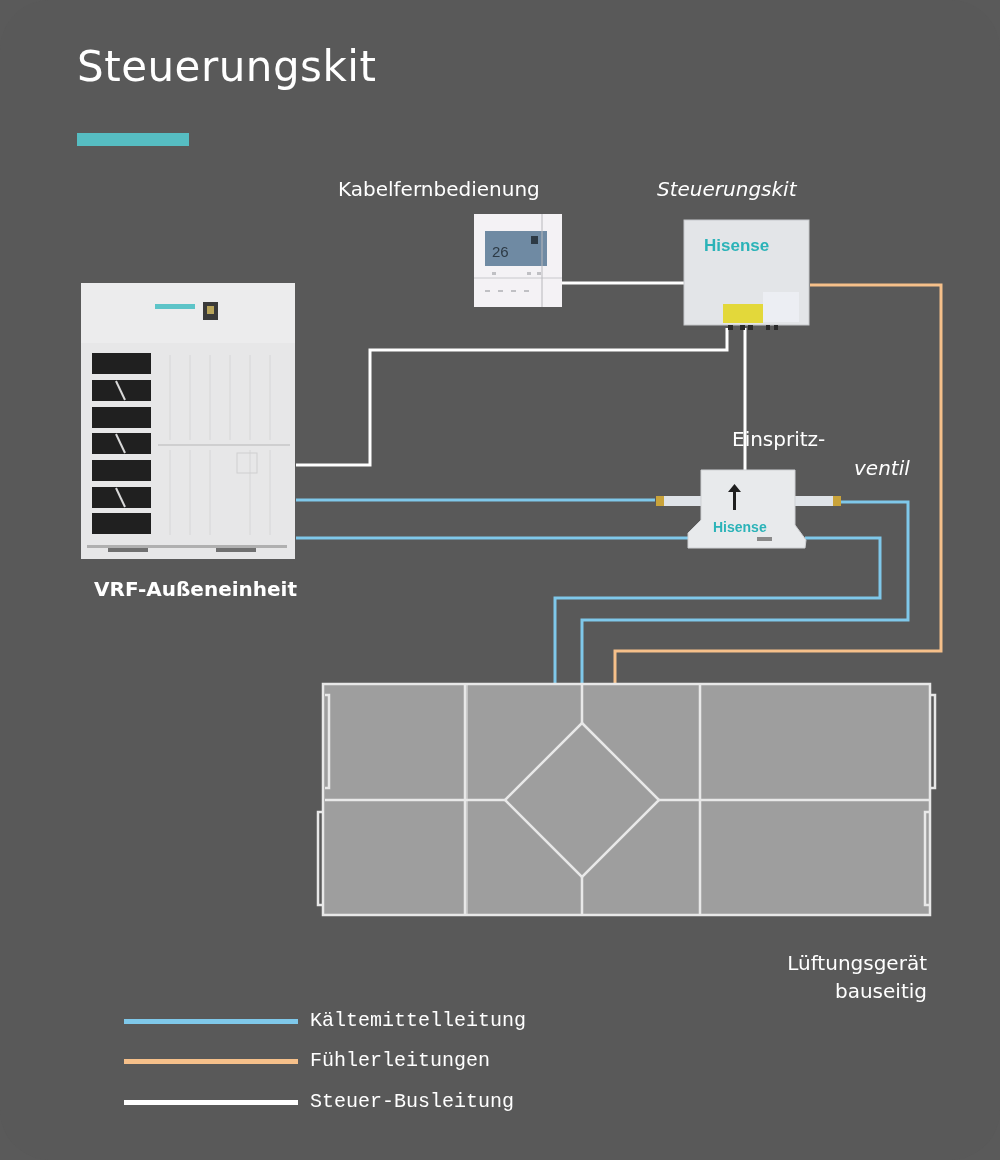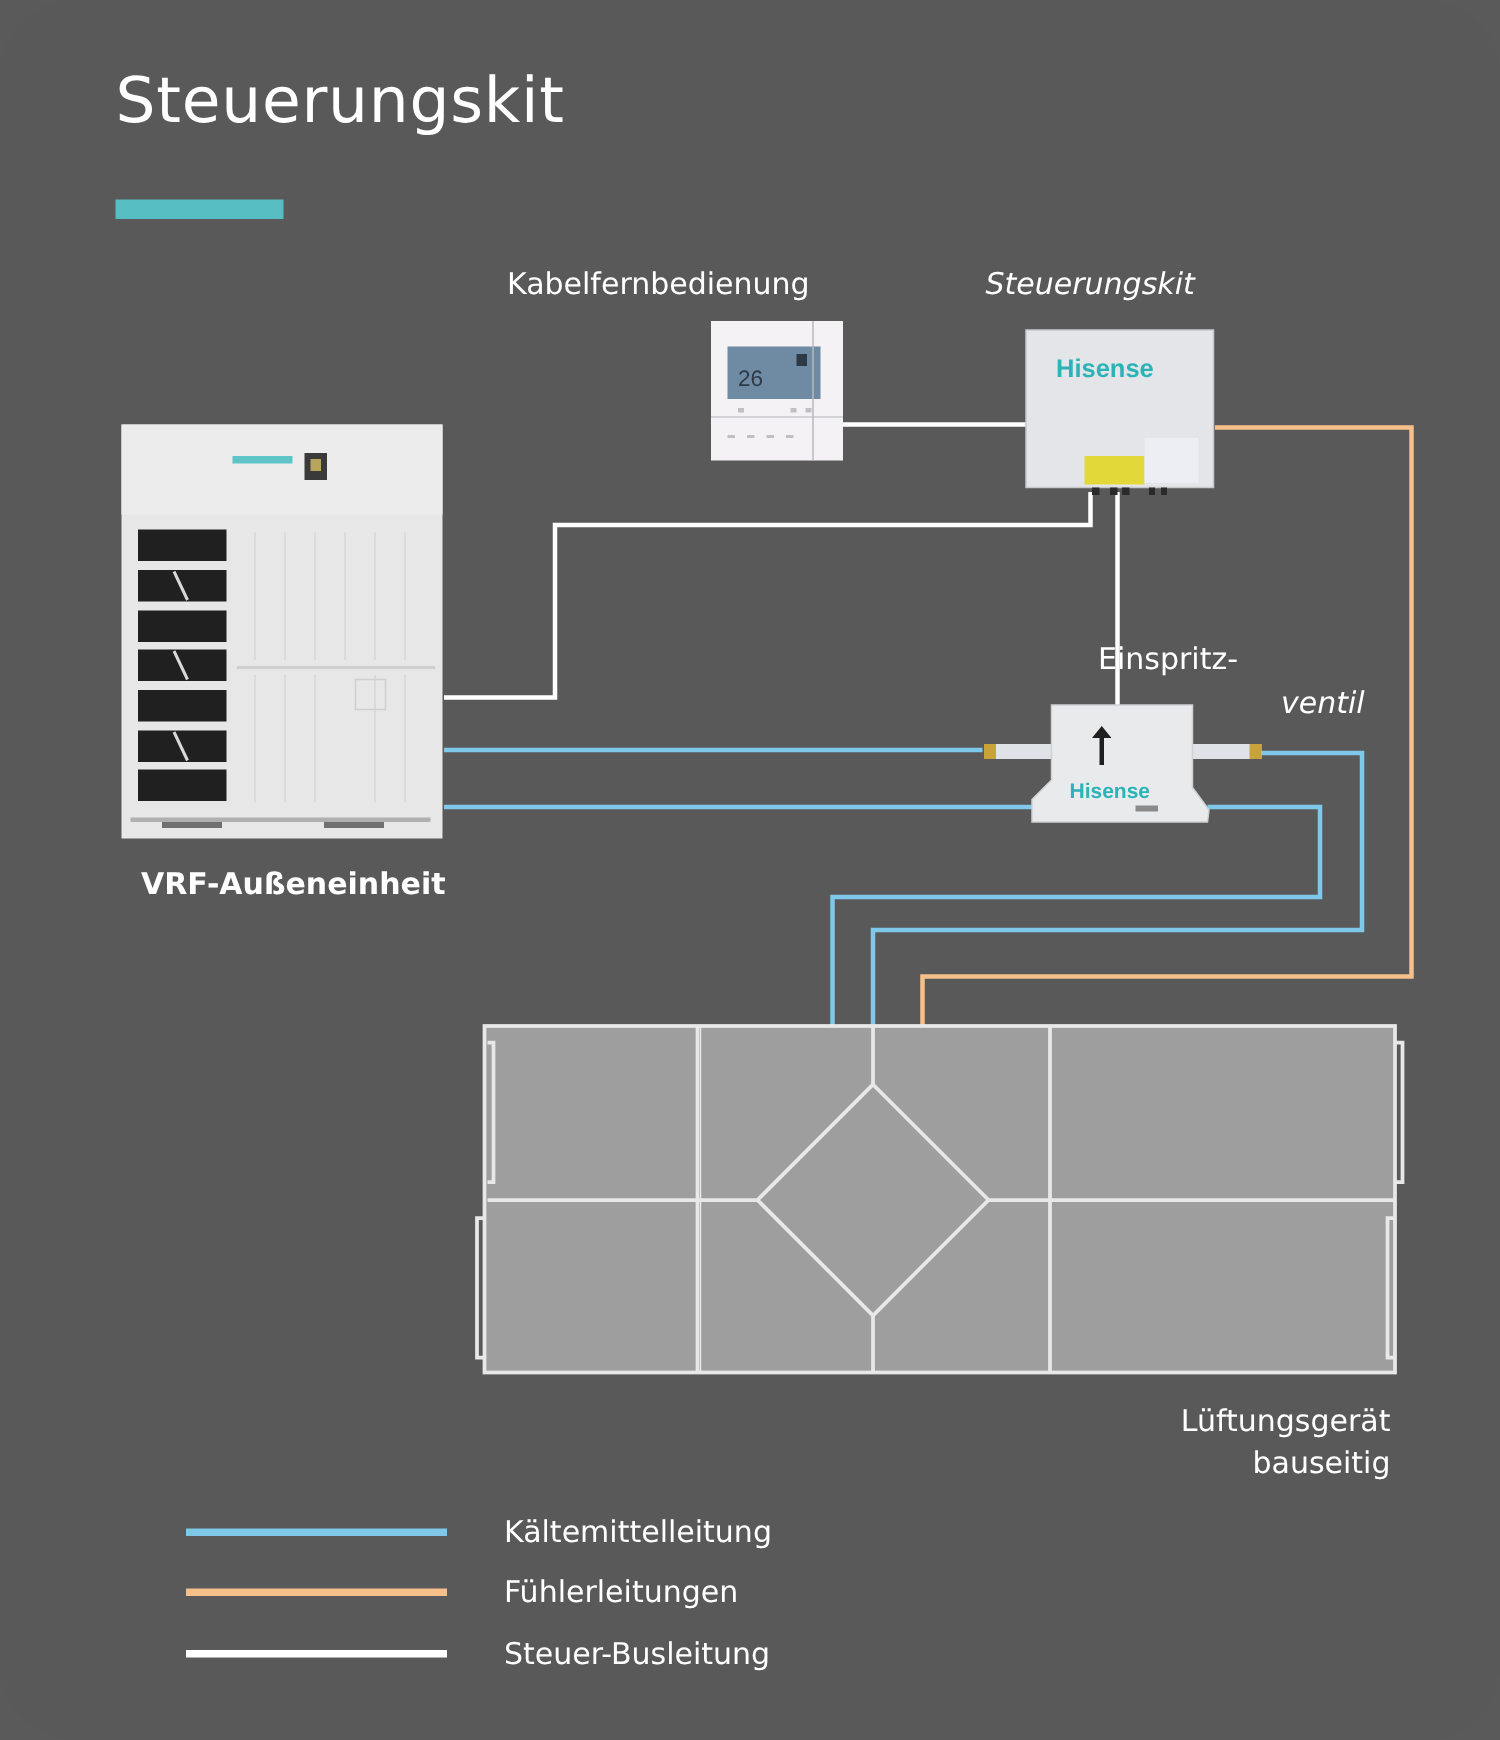--- a/index.html
+++ b/index.html
@@ -1,25 +1,25 @@
 <!DOCTYPE html>
 <html><head>
 <meta charset="utf-8">
 <style>
   html,body{margin:0;padding:0;background:#5a5a5a;}
   body{width:1000px;height:1160px;position:relative;overflow:hidden;font-family:"DejaVu Sans","Liberation Sans",sans-serif;}
   .panel{position:absolute;left:0;top:0;width:1000px;height:1160px;background:#595959;border-radius:50px;}
   .title{position:absolute;left:77px;top:42px;color:#fff;font-size:42px;letter-spacing:0.5px;}
   .accent{position:absolute;left:77px;top:133px;width:112px;height:13px;background:#56bdc2;}
   .lbl{position:absolute;color:#fff;font-size:20px;line-height:28px;white-space:nowrap;}
-  .lbl.right{text-align:center;}
+  .lbl.right{text-align:center;margin-top:16px;}
   svg{position:absolute;left:0;top:0;}
   .legend-row{position:absolute;left:124px;height:30px;}
   .legend-line{position:absolute;left:0;top:13px;width:174px;height:5px;}
-  .legend-label{position:absolute;left:212px;top:0;color:#fff;font-size:20px;line-height:30px;white-space:nowrap;}
+  .legend-label{position:absolute;left:186px;top:0;color:#fff;font-size:20px;line-height:30px;white-space:nowrap;font-family:Liberation Mono, monospace;}
 </style>
 </head>
 <body>
 
 <div class="panel"></div>
 
 <div class="title">Steuerungskit</div>
 <div class="accent"></div>
 
 <svg width="1000" height="1160">

